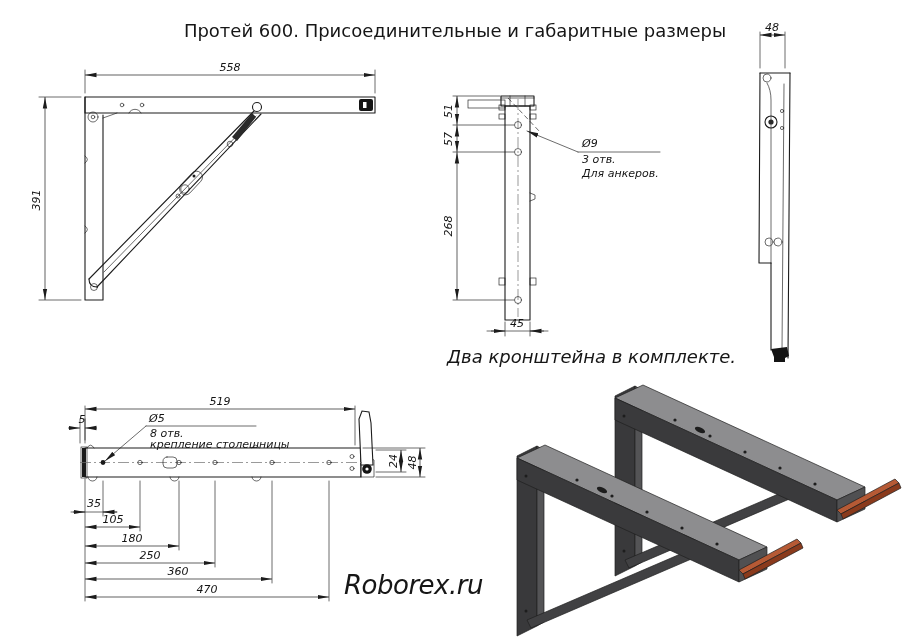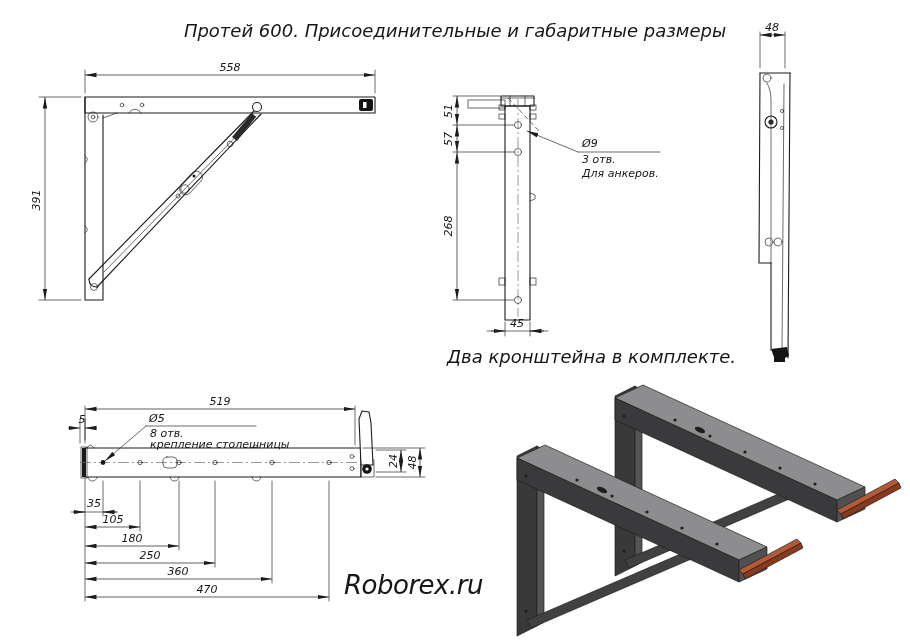--- a/index.html
+++ b/index.html
@@ -1,19 +1,19 @@
 <!DOCTYPE html>
 <html><head>
 <meta charset="utf-8">
 <style>
   html,body{margin:0;padding:0;background:#ffffff;}
   #canvas{position:relative;width:910px;height:644px;background:#fff;overflow:hidden;
           font-family:"DejaVu Sans",sans-serif;}
   .abs{position:absolute;}
-  .title{width:910px;text-align:center;font-style:italic;font-size:18px;color:#161616;letter-spacing:0px;}
+  .title{width:910px;text-align:center;font-size:18px;color:#161616;letter-spacing:0px;}
   .note{font-style:italic;font-size:18px;color:#161616;}
   .brand{font-style:italic;font-size:26px;color:#161616;letter-spacing:-0.5px;}
   svg{display:block;overflow:visible;}
   .ln{stroke:#1c1c1c;stroke-width:1.1;fill:none;stroke-linecap:round;stroke-linejoin:round;}
   .thin{stroke:#1c1c1c;stroke-width:0.65;fill:none;stroke-linecap:round;}
   .dim{stroke:#1c1c1c;stroke-width:0.7;fill:none;}
   .cl{stroke:#6f6f6f;stroke-width:0.7;fill:none;stroke-dasharray:11 3 2 3;}
   .dash{stroke:#1c1c1c;stroke-width:0.65;fill:none;stroke-dasharray:5 3;}
   .dt{font:italic 11px "DejaVu Sans",sans-serif;fill:#141414;}
   .p3d{stroke:#1f1f1f;stroke-width:0.7;stroke-linejoin:round;}

